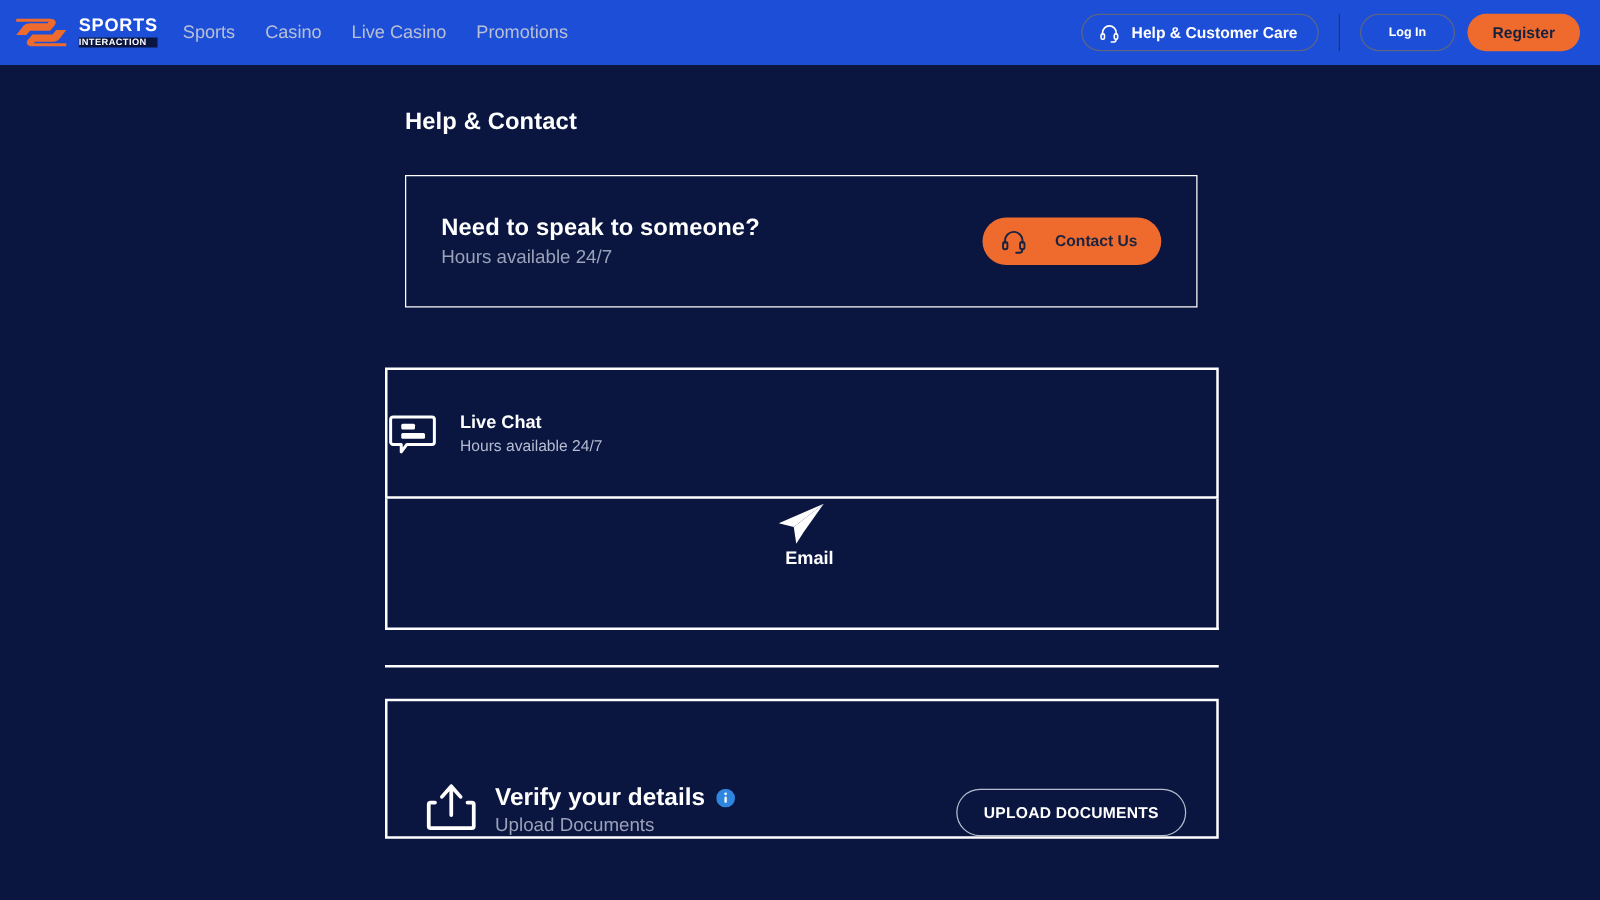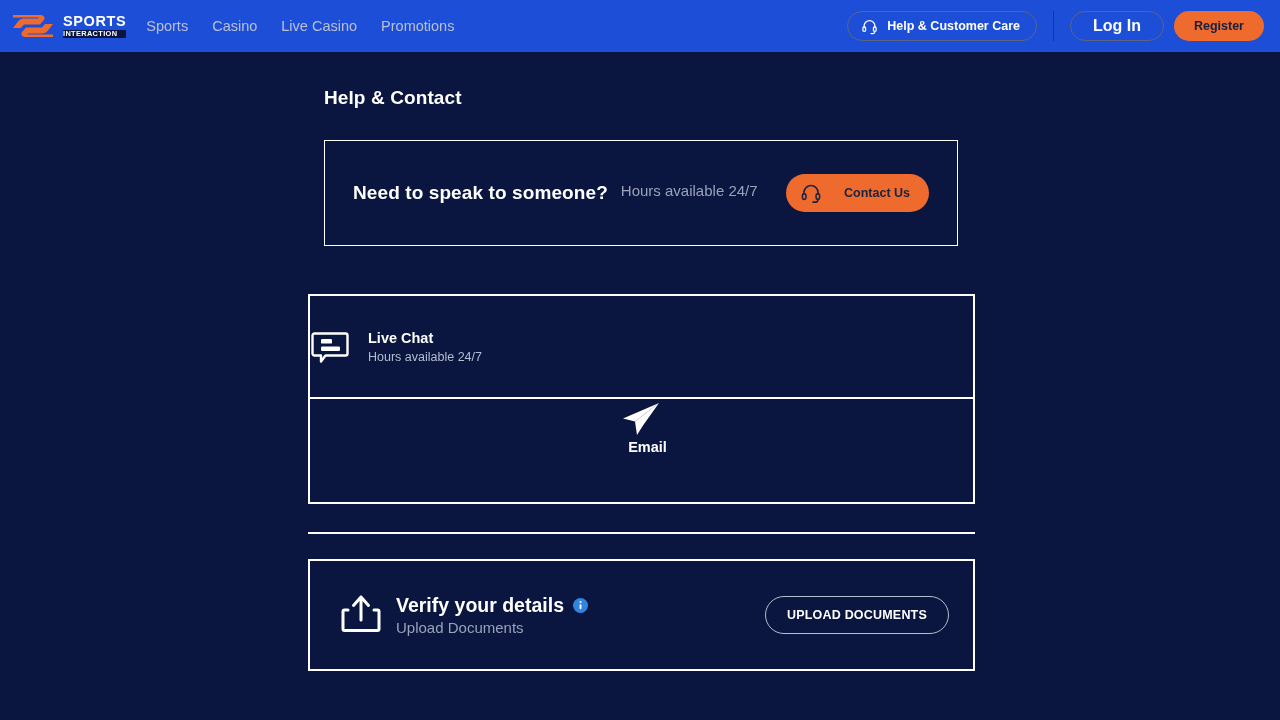--- a/index.html
+++ b/index.html
@@ -102,21 +102,21 @@
     margin: 0 16px;
   }
 
   .login-btn {
     height: 30px;
     padding: 0 22px;
     border: 1px solid #5b6485;
     border-radius: 16px;
     background: transparent;
     color: #ffffff;
-    font-size: 16px;
+    font-size: 10px;
     font-weight: bold;
     cursor: pointer;
     white-space: nowrap;
   }
 
   .register-btn {
     height: 30px;
     padding: 0 20px;
     margin-left: 10px;
     border: none;
@@ -151,21 +151,21 @@
     left: 324px;
     top: 88px;
     width: 634px;
     height: 106px;
     border: 1.5px solid #ffffff;
     display: flex;
     align-items: center;
     padding: 0 28px;
   }
 
-  .speak-texts { display: flex; gap: 13px; text-align: center; }
+  .speak-texts { display: flex; flex-direction: column; gap: 3px; }
   .speak-title {
     font-size: 19px;
     font-weight: bold;
     color: #ffffff;
     letter-spacing: 0.1px;
   }
   .speak-sub {
     font-size: 15px;
     color: #9aa1b8;
   }
@@ -249,21 +249,21 @@
 
   
   .verify-card {
     position: absolute;
     left: 308px;
     top: 507px;
     width: 667px;
     height: 112px;
     border: 2px solid #ffffff;
     display: flex;
-    align-items: center;
+    align-items: flex-end;
     padding: 0 24px 0 30px;
   }
 
   .verify-icon {
     width: 48px;
     flex: none;
     display: flex;
     align-items: center;
   }
 

